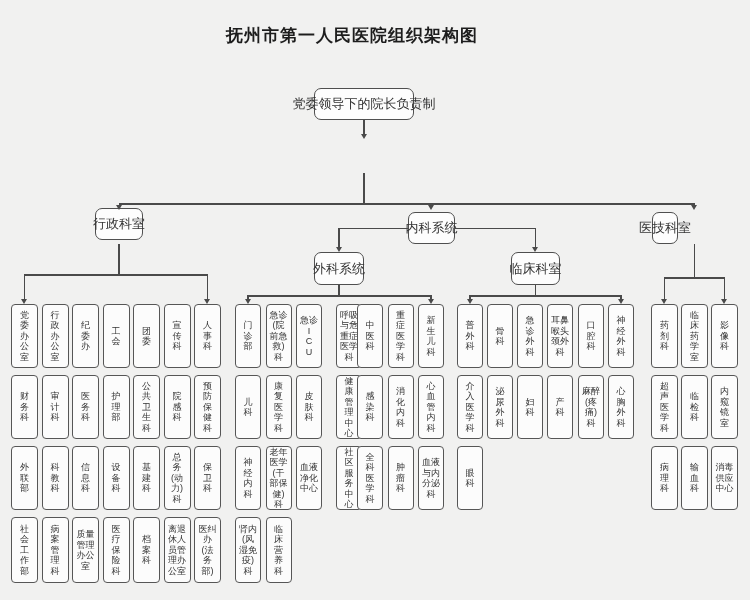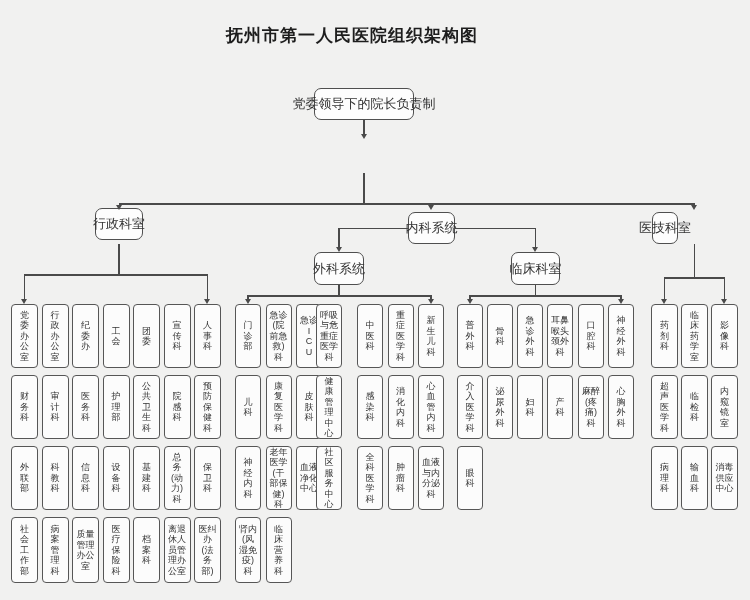--- a/index.html
+++ b/index.html
@@ -245,21 +245,21 @@
 I
 C
 U</div>
     <div class="box">皮
 肤
 科</div>
     <div class="box">血液
 净化
 中心</div>
   </div>
-  <div class="col g26" style="left:316px;">
+  <div class="col g26" style="left:336px;">
     <div class="box">呼吸
 与危
 重症
 医学
 科</div>
     <div class="box">健
 康
 管
 理
 中

